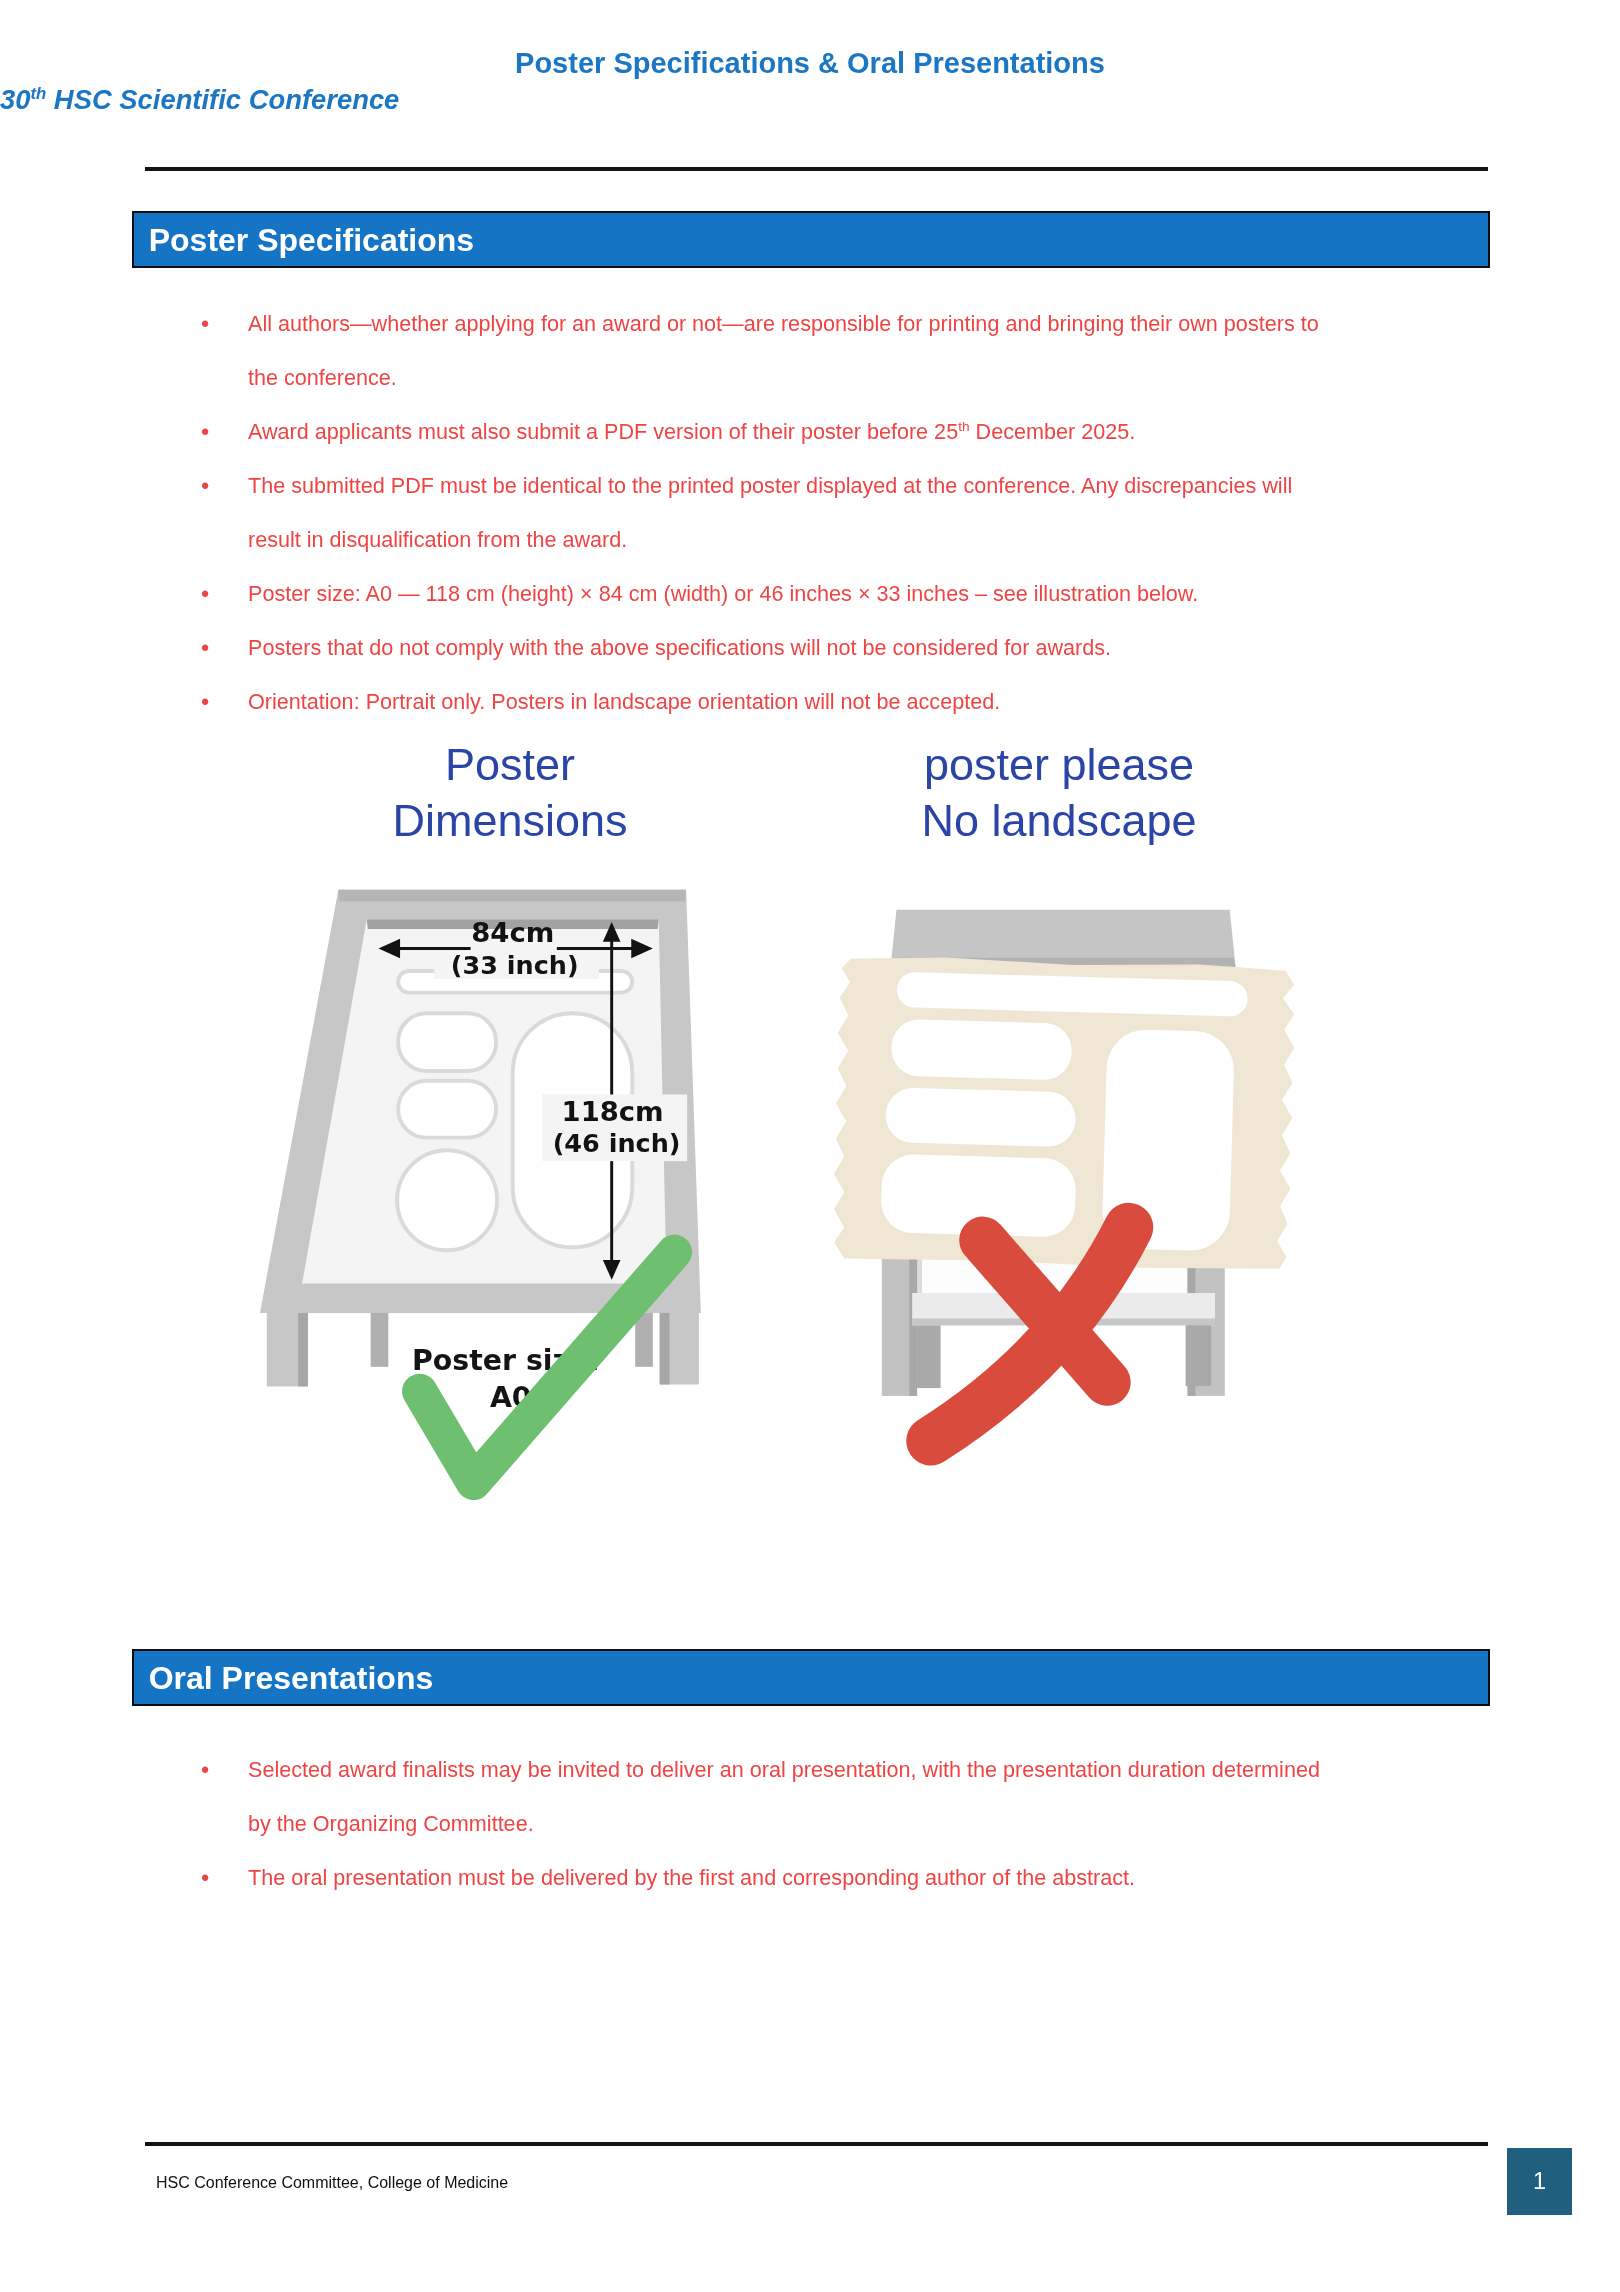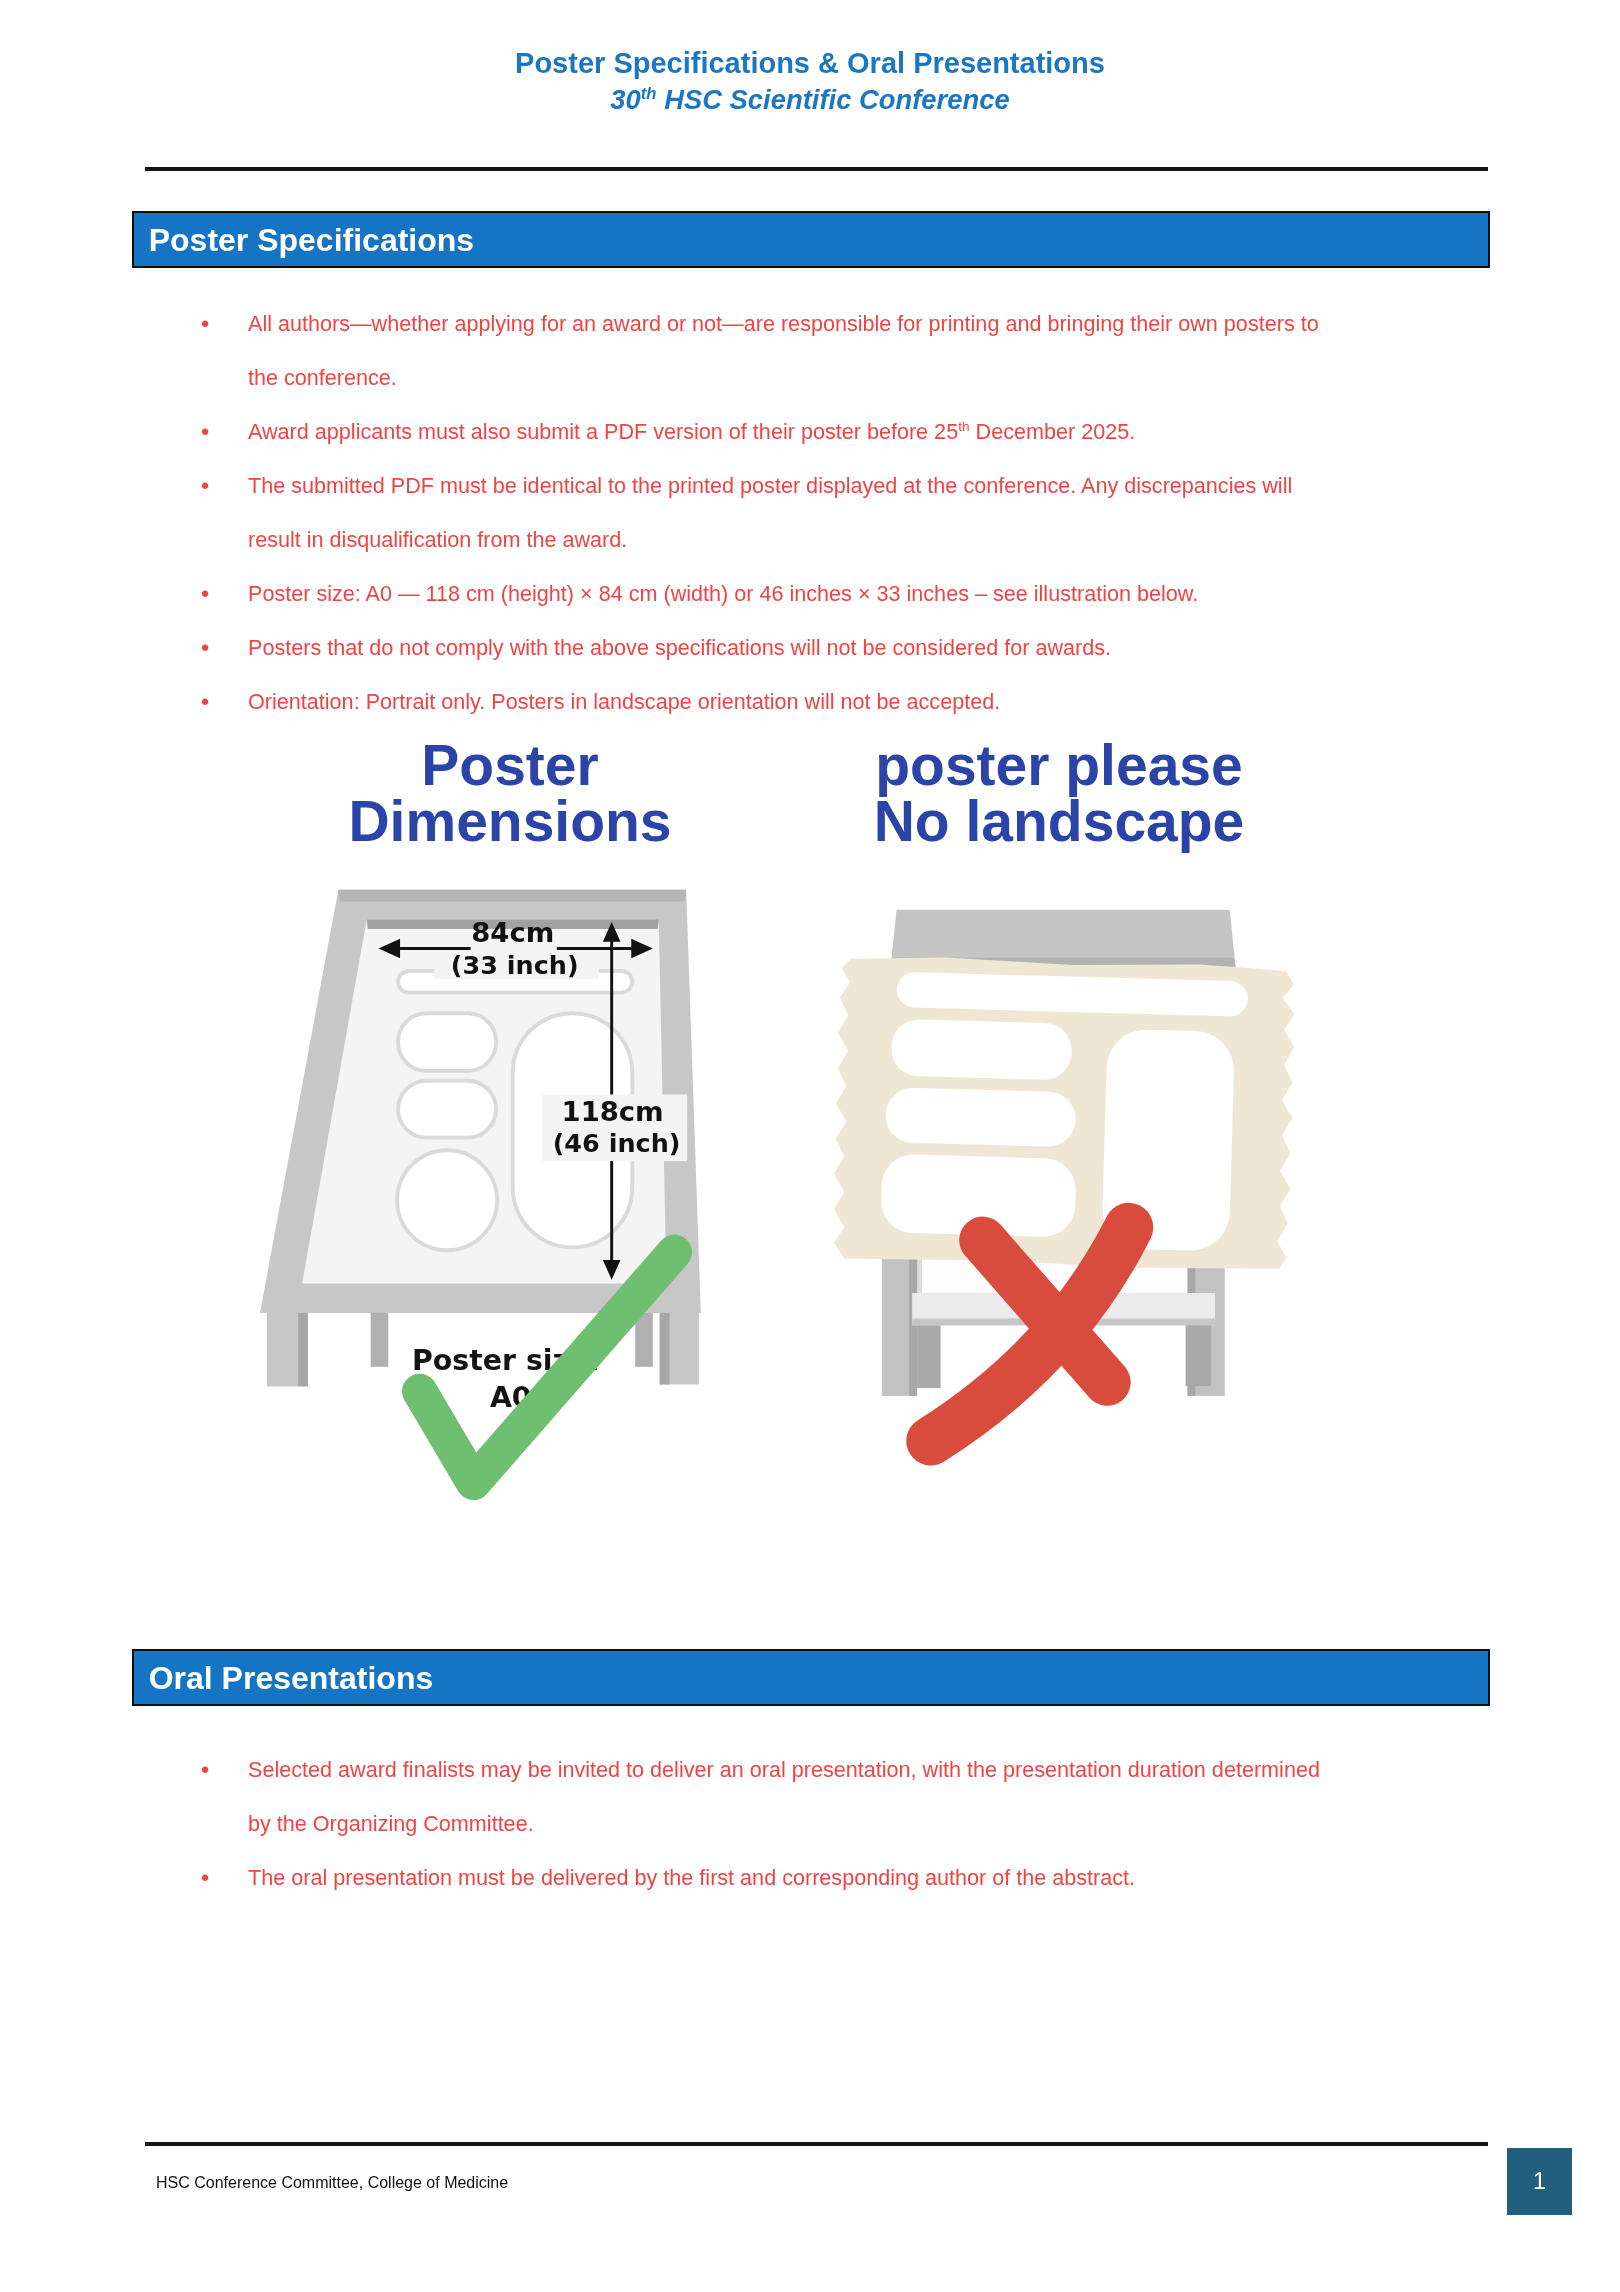--- a/index.html
+++ b/index.html
@@ -6,21 +6,21 @@
   .page{
     position:relative;width:1620px;height:2293px;background:#ffffff;
     font-family:"Liberation Sans", sans-serif;color:#1b1b1b;overflow:hidden;margin:0 auto;
   }
   
   .doc-title{
     position:absolute;top:47px;left:0;width:100%;text-align:center;
     font-size:29px;font-weight:bold;color:#1b76c4;margin:0;
   }
   .doc-subtitle{
-    position:absolute;top:84px;left:0;width:100%;text-align:center;
+    position:absolute;top:84px;left:0;width:100%;text-align:left;
     font-size:27.4px;font-style:italic;font-weight:600;color:#1b76c4;
   }
   .doc-subtitle sup{font-size:16.7px;}
   .rule{position:absolute;left:145px;width:1343px;height:3.9px;background:#141414;}
   .rule-top{top:167px;}
   .rule-bottom{top:2142px;}
   
   .banner{
     position:absolute;left:132px;width:1358px;height:57px;box-sizing:border-box;
     background:#1574c4;border:2.9px solid #0b0e13;color:#ffffff;
@@ -35,21 +35,21 @@
     font-size:21.6px;line-height:54px;color:#ef4444;
   }
   #bullets-poster{top:297px;}
   #bullets-oral{top:1743px;}
   .bullets li{position:relative;}
   .bullets li::before{content:"\2022";position:absolute;left:-47px;top:0;font-size:23.5px;}
   .sup{font-size:13.7px;vertical-align:super;line-height:0;}
   
   .fig-title{
     position:absolute;top:737px;width:510px;text-align:center;
-    font-size:57px;font-weight:bold;color:#2b44a7;line-height:56px;
+    font-size:45px;font-weight:normal;color:#2b44a7;line-height:56px;
   }
   #fig-title-left{left:255px;}
   #fig-title-right{left:804px;}
   #easel-portrait{position:absolute;left:245px;top:877px;}
   #easel-landscape{position:absolute;left:823px;top:902px;}
   .dim{font:bold 28px "DejaVu Sans", sans-serif;fill:#121212;}
   .dim-sub{font:bold 26px "DejaVu Sans", sans-serif;fill:#121212;}
   .fig-caption{font:bold 29px "DejaVu Sans", sans-serif;fill:#141414;}
   
   .footer-text{position:absolute;left:156px;top:2174px;font-size:16px;color:#101010;}

